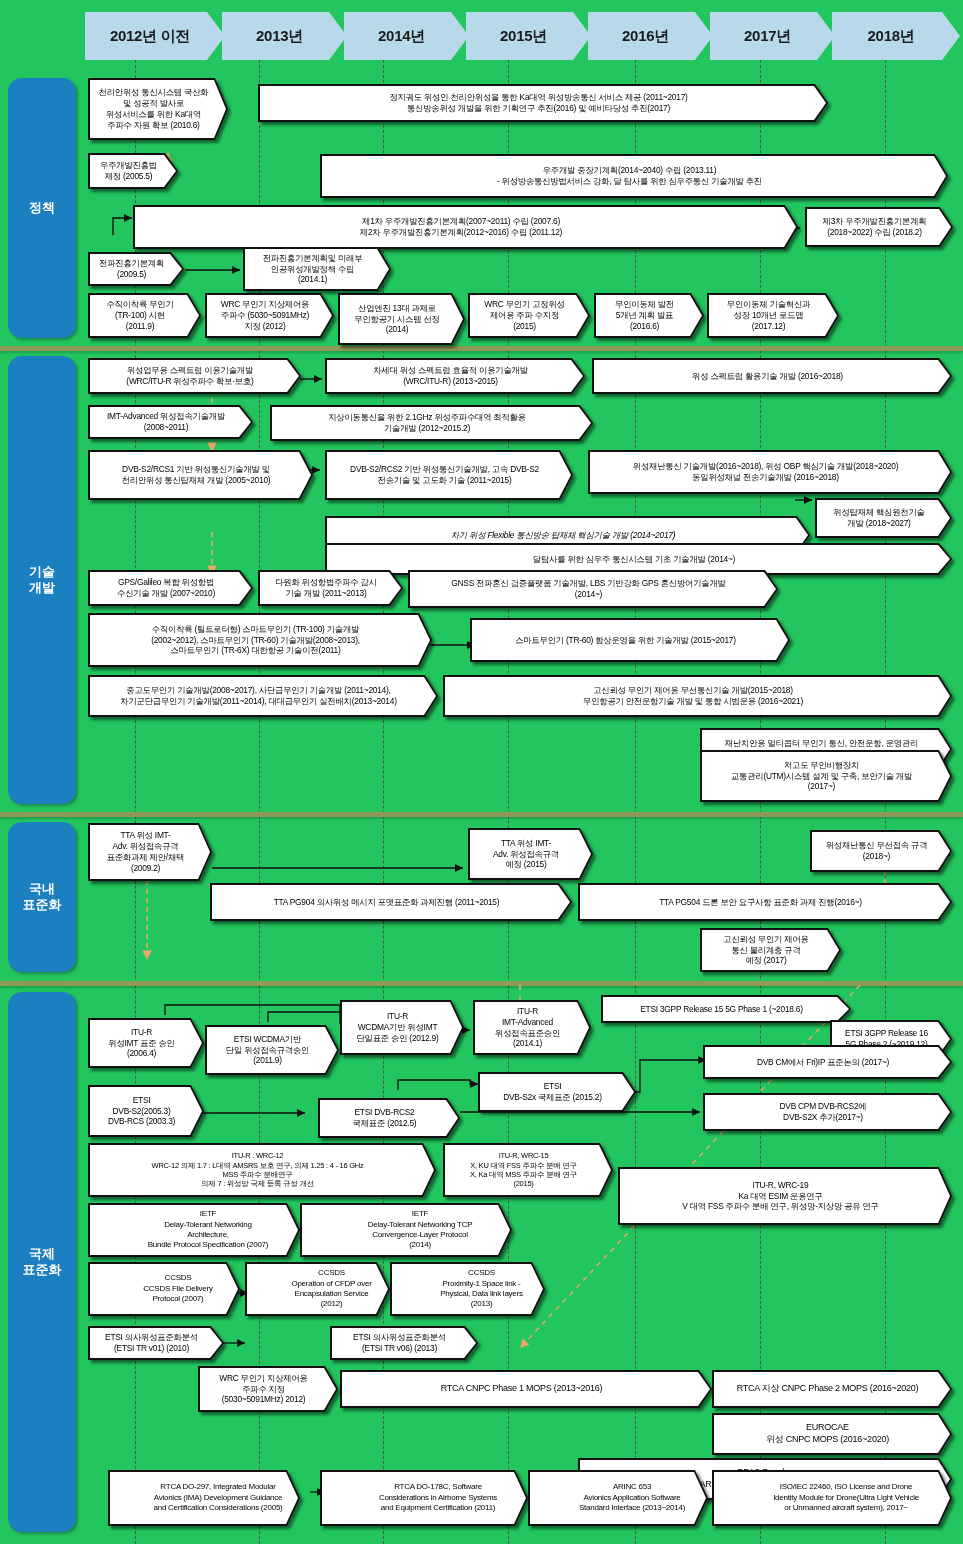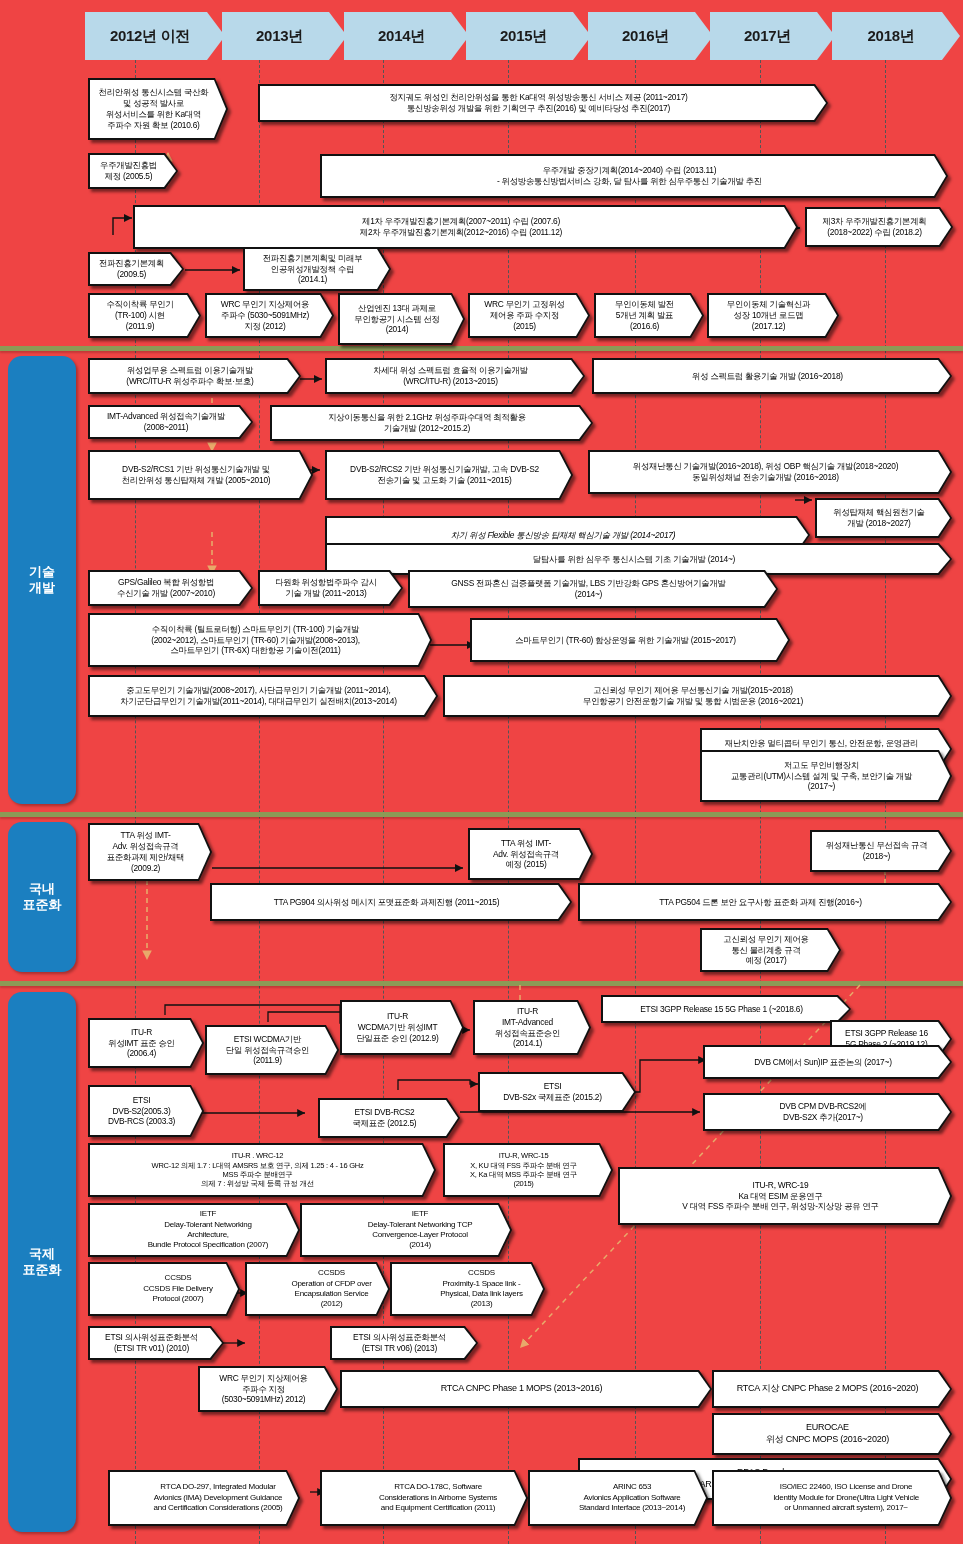--- a/index.html
+++ b/index.html
@@ -5,21 +5,21 @@
   * { box-sizing: border-box; }
   html, body {
     margin: 0; padding: 0;
     background: #ffffff;
     font-family: "Liberation Sans", "DejaVu Sans", sans-serif;
   }
   #canvas {
     position: relative;
     width: 963px;
     height: 1544px;
-    background: #ef4444;
+    background: #22c55e;
     overflow: hidden;
   }
 
   
   .year-chip {
     position: absolute;
     background: #b8d9ea;
     color: #1b1b1b;
     font-size: 15px;
     font-weight: bold;
@@ -128,20 +128,23 @@
     <div class="vline" style="left:508px;height:1484px;"></div>
     <div class="vline" style="left:635px;height:1484px;"></div>
     <div class="vline" style="left:760px;height:1484px;"></div>
     <div class="vline" style="left:885px;height:1484px;"></div>
   </div>
 
   <div class="divider" style="top:346px;"></div>
   <div class="divider" style="top:812px;"></div>
   <div class="divider" style="top:981px;"></div>
 
+  <div class="cat" style="top:78px;height:260px;">
+    <span style="white-space:pre-line">정책</span>
+  </div>
   <div class="cat" style="top:356px;height:448px;">
     <span style="white-space:pre-line">기술
 개발</span>
   </div>
   <div class="cat" style="top:822px;height:150px;">
     <span style="white-space:pre-line">국내
 표준화</span>
   </div>
   <div class="cat" style="top:992px;height:540px;">
     <span style="white-space:pre-line">국제
@@ -595,21 +598,21 @@
     <div class="outer"></div>
     <div class="inner">
       <span class="txt">ETSI
 DVB-S2x 국제표준 (2015.2)</span>
     </div>
   </div>
 
   <div class="chev" style="left:703px;top:1045px;width:249px;height:34px;">
     <div class="outer"></div>
     <div class="inner">
-      <span class="txt">DVB CM에서 Sun)IP 표준논의 (2017~)</span>
+      <span class="txt">DVB CM에서 Fri)IP 표준논의 (2017~)</span>
     </div>
   </div>
 
   <div class="chev" style="left:703px;top:1093px;width:249px;height:38px;">
     <div class="outer"></div>
     <div class="inner">
       <span class="txt">DVB CPM DVB-RCS2에
 DVB-S2X 추가(2017~)</span>
     </div>
   </div>

